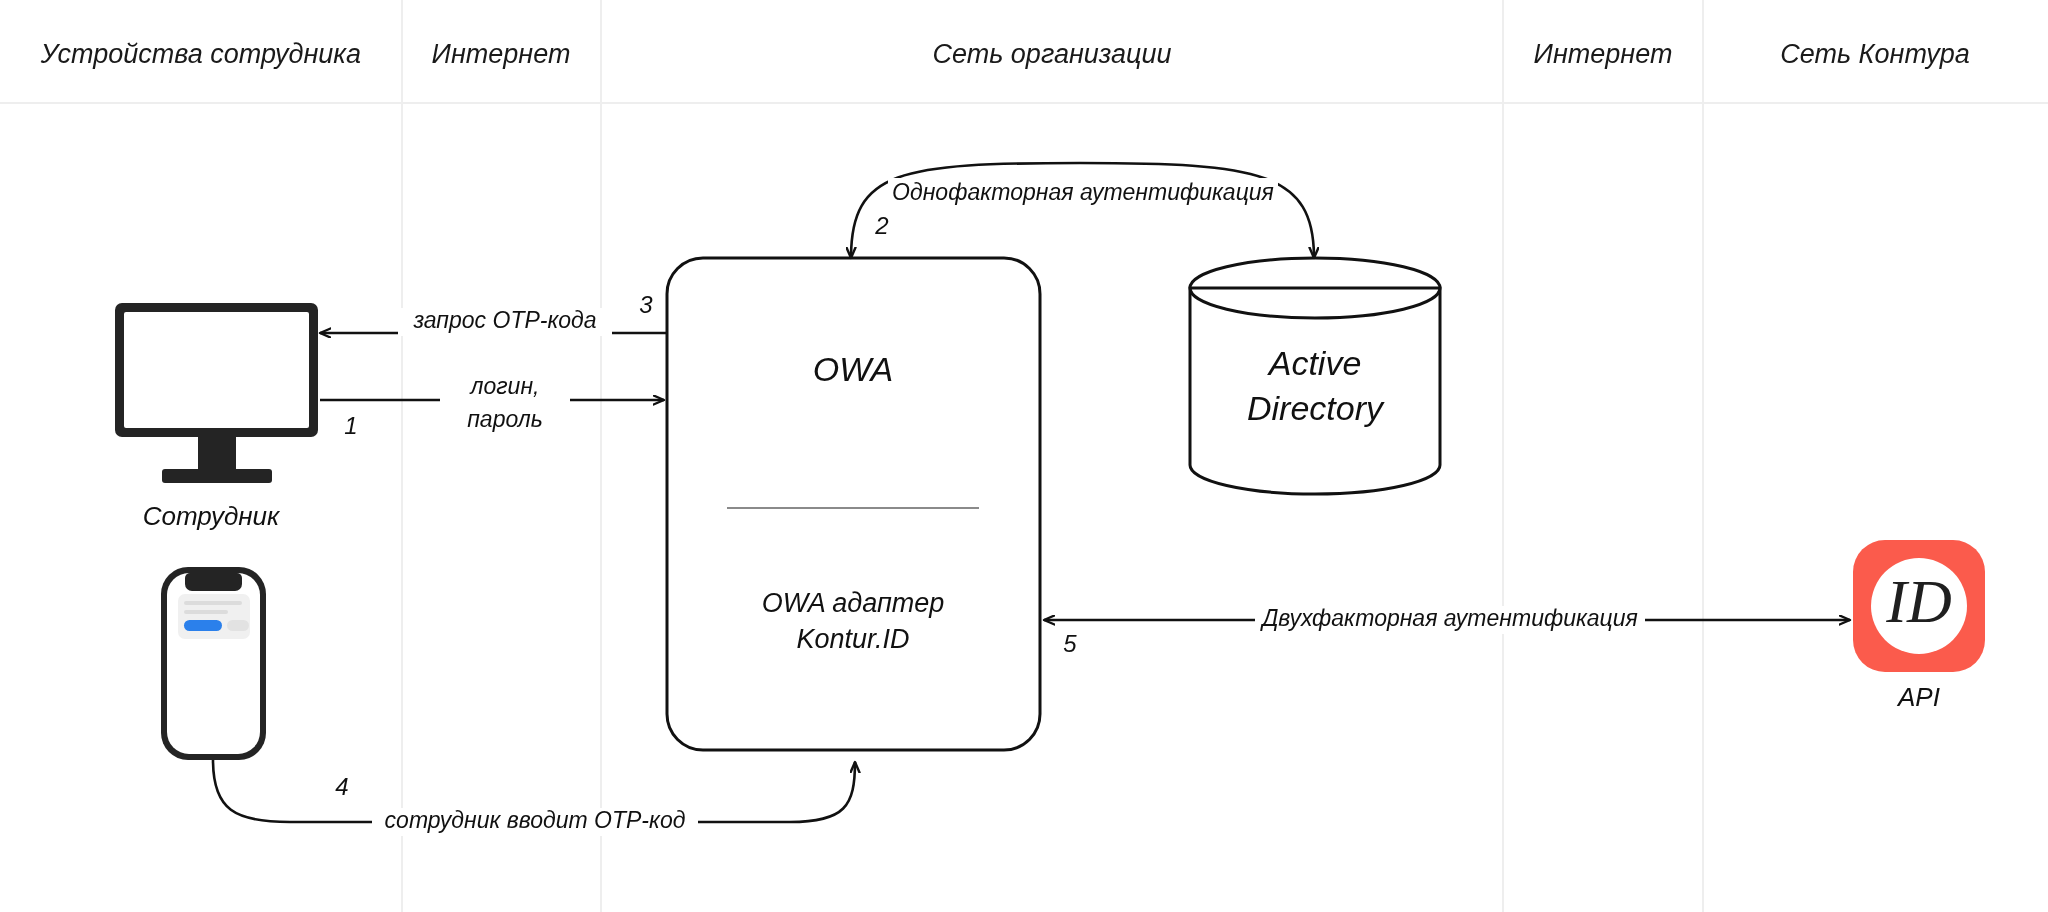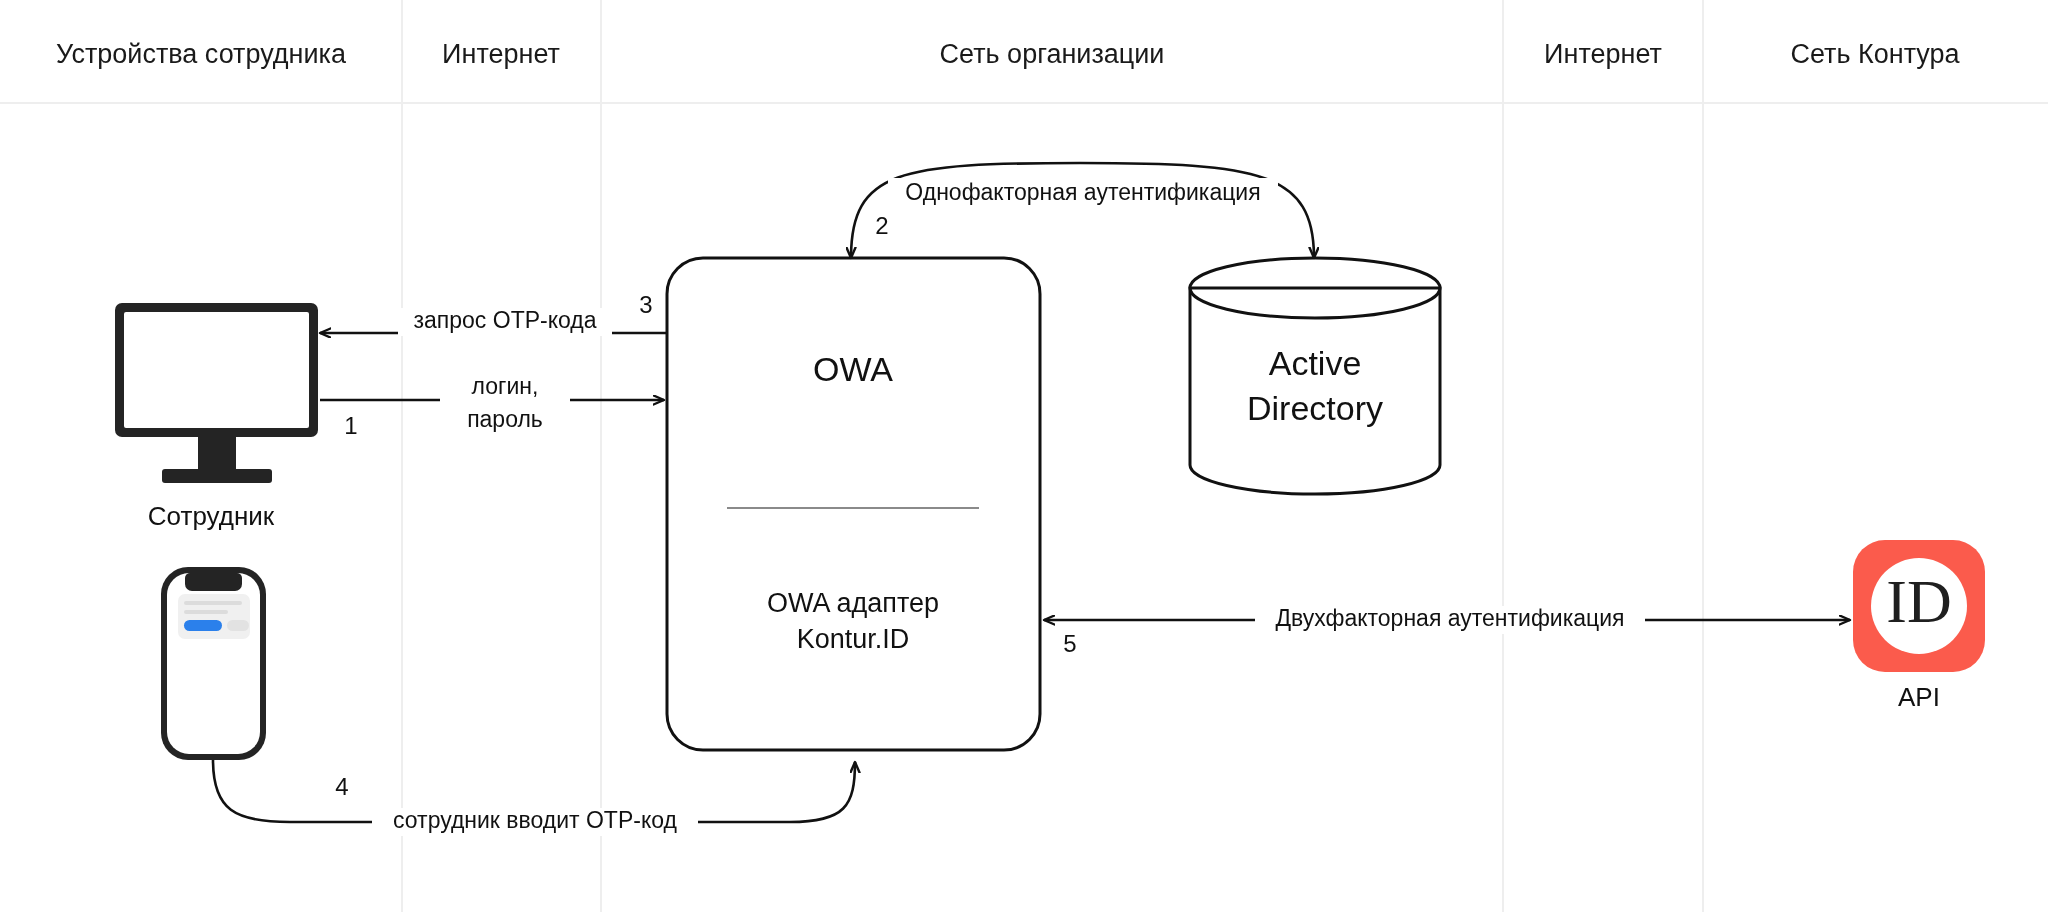--- a/index.html
+++ b/index.html
@@ -11,20 +11,21 @@
     width: 2048px;
     height: 912px;
     font-family: "Liberation Sans", sans-serif;
     color: #111111;
     overflow: hidden;
   }
   #diagram-root {
     position: relative;
     width: 1940px;
     height: 912px;
+    font-style: italic;
   }
   svg.canvas {
     position: absolute;
     left: 0;
     top: 0;
     width: 2048px;
     height: 912px;
   }
   .lane-label {
     font-family: "Liberation Sans", sans-serif;

